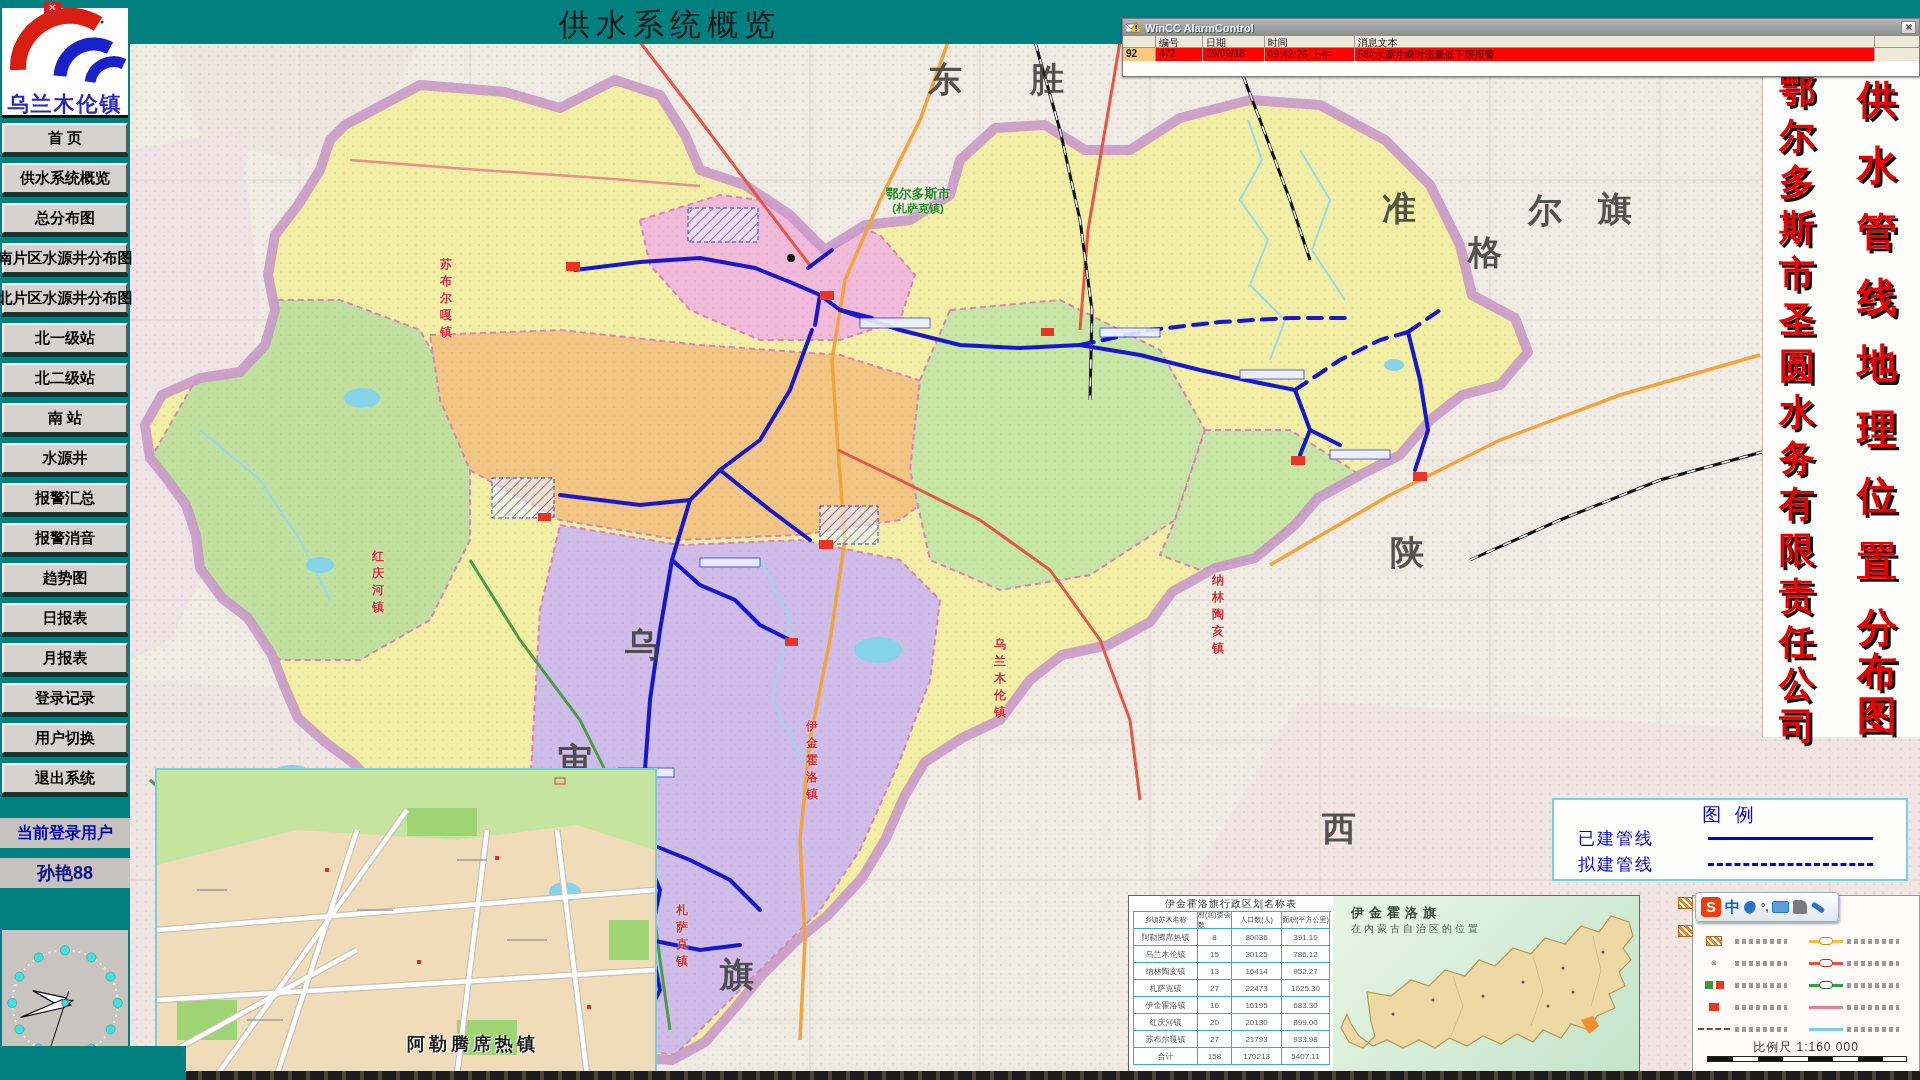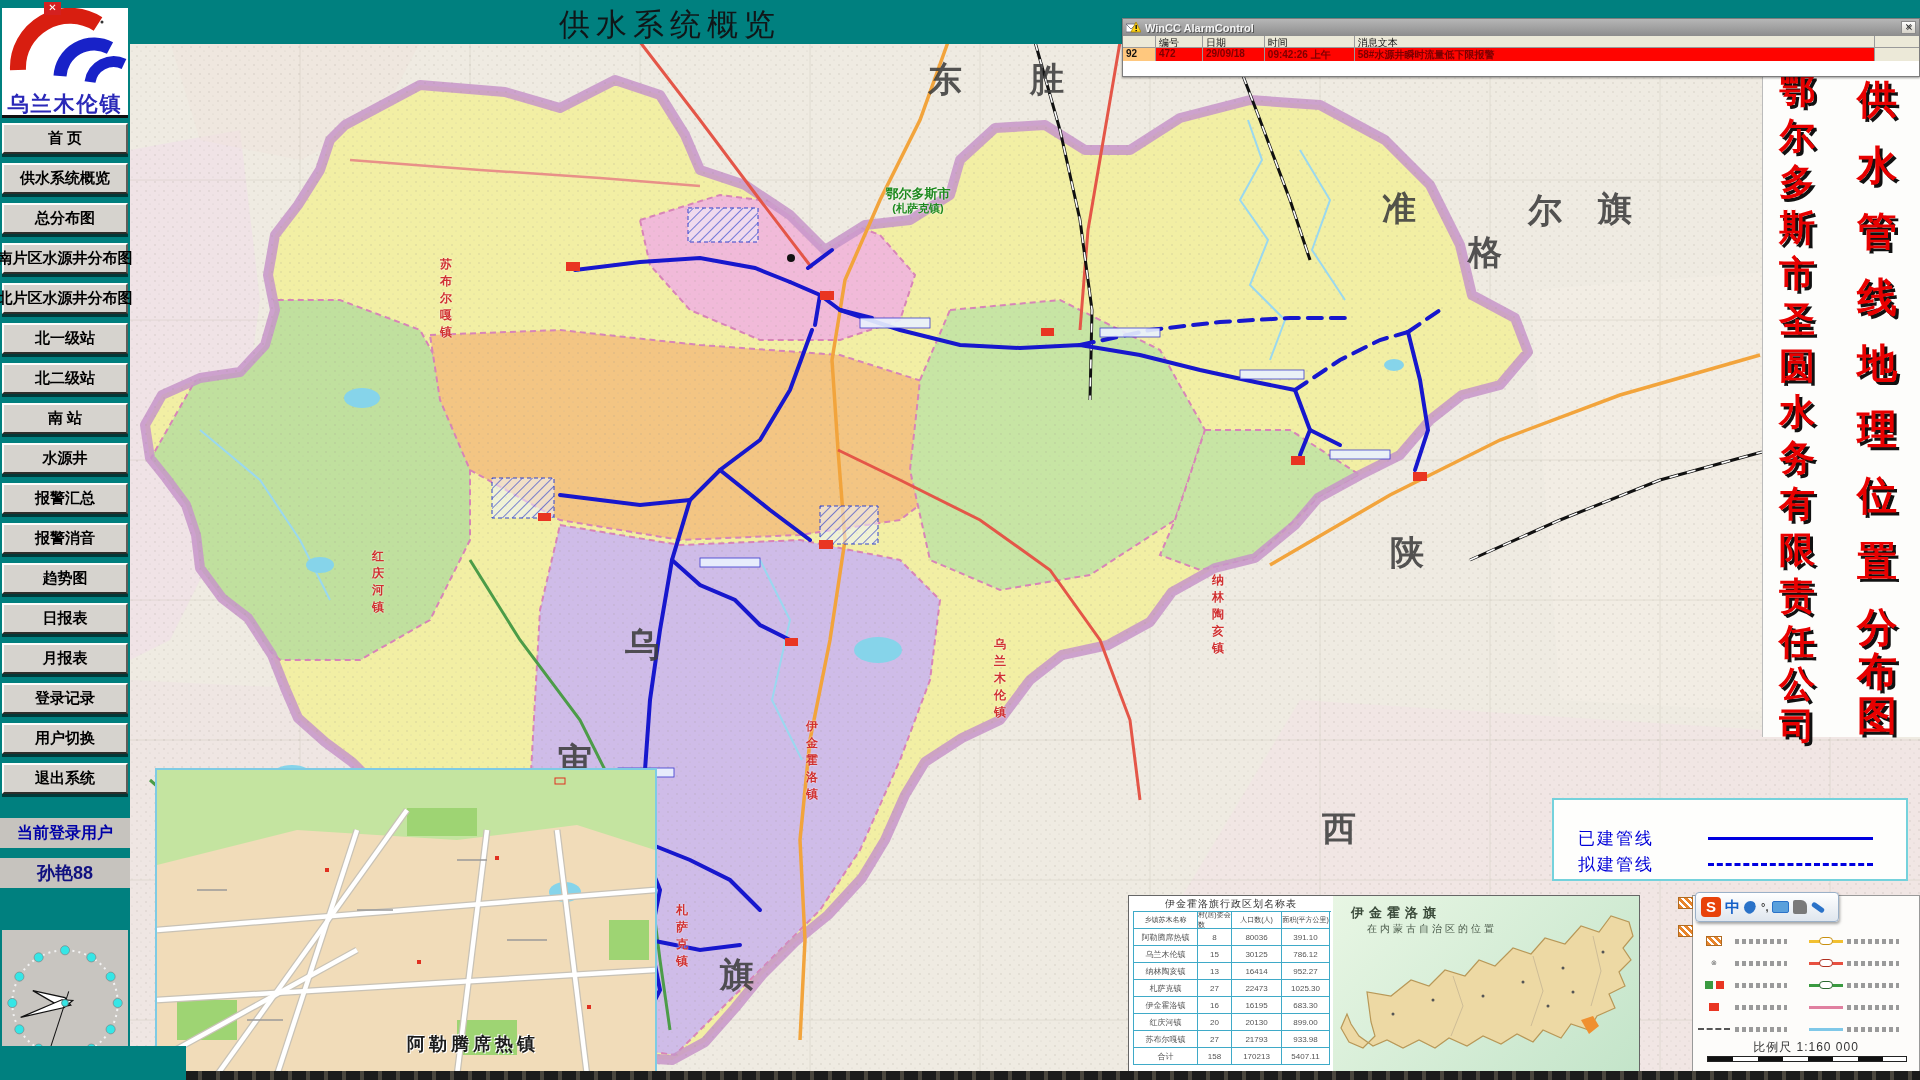--- a/index.html
+++ b/index.html
@@ -85,21 +85,21 @@
   .adm-title{position:absolute;left:4px;top:1px;width:196px;text-align:center;font-size:10px;color:#333;letter-spacing:1px;}
   .adm-table{position:absolute;left:4px;top:15px;width:198px;border-top:1px solid #3FAAC8;border-left:1px solid #3FAAC8;}
   .trow{display:flex;}
   .tc{border-right:1px solid #3FAAC8;border-bottom:1px solid #3FAAC8;font-size:8px;color:#555;
       display:flex;align-items:center;justify-content:center;height:17px;overflow:hidden;}
   .tc0{width:64px}.tc1{width:34px}.tc2{width:50px}.tc3{width:48px}
   .adm-table .head .tc{color:#444;font-size:7px;}
   .loc-map{position:absolute;left:204px;top:0;width:357px;height:184px;
            background:linear-gradient(135deg,#E8F6E4,#BFE2C6);}
   .loc-title{position:absolute;left:18px;top:8px;color:#3a4a3a;font-weight:bold;font-size:13px;letter-spacing:5px;}
-  .loc-sub{position:absolute;left:18px;top:26px;color:#4a5a4a;font-size:10px;letter-spacing:3px;margin-left:16px;}
+  .loc-sub{position:absolute;left:18px;top:26px;color:#4a5a4a;font-size:10px;letter-spacing:3px;}
 
   
   .key-panel{position:absolute;left:1692px;top:895px;width:228px;height:185px;background:#FDFCFA;
              border:1px solid #999;z-index:24;font-size:7px;color:#888;text-decoration:underline;}
   .key-row{position:absolute;display:flex;align-items:center;height:10px;}
   .sym{width:34px;margin-right:4px;display:flex;align-items:center;justify-content:center;}
   .squig{height:5px;width:52px;background:repeating-linear-gradient(90deg,#9a9a9a 0 4px,transparent 4px 7px);}
   .kline{height:3px;width:34px;position:relative;}
   .koval{position:absolute;left:10px;top:-3px;width:14px;height:8px;border-radius:4px;background:#fff;border:1px solid currentColor;font-size:5px;}
   .scale-label{position:absolute;left:0;top:143px;width:100%;text-align:center;color:#333;font-size:12px;letter-spacing:1px;}
@@ -410,20 +410,21 @@
     <div class="vchar" style="left: 1772px; top: 572px; position: absolute; font-size: 36px;">责</div>
 
     <div class="vchar" style="left: 1772px; top: 618px; position: absolute; font-size: 36px;">任</div>
 
     <div class="vchar" style="left: 1772px; top: 660px; position: absolute; font-size: 36px;">公</div>
 
     <div class="vchar" style="left: 1772px; top: 702px; position: absolute; font-size: 36px;">司</div>
   </div>
 
   <div class="legend-box">
+    <div class="legend-title">图        例</div>
     <div class="legend-row" style="top:28px">
       <span class="lab">已建管线</span>
       <span class="lline"></span>
     </div>
     <div class="legend-row" style="top:54px">
       <span class="lab">拟建管线</span>
       <span class="lline dashed"></span>
     </div>
   </div>
 

